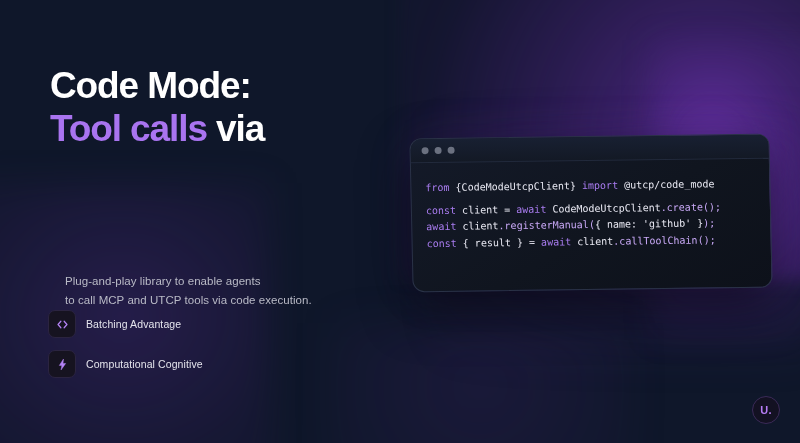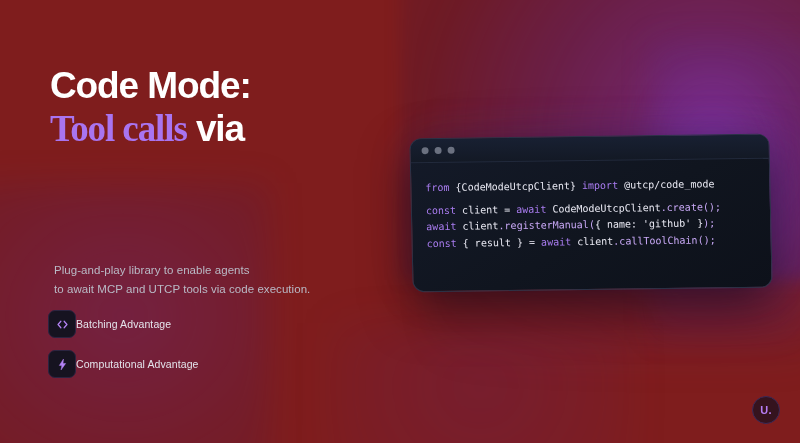--- a/index.html
+++ b/index.html
@@ -5,21 +5,21 @@
   html, body {
     margin: 0;
     padding: 0;
     background: #0a0a0e;
   }
   #stage {
     position: relative;
     width: 800px;
     height: 443px;
     overflow: hidden;
-    background: #7f1d1d;
+    background: #0f172a;
     font-family: "Liberation Sans", sans-serif;
     -webkit-font-smoothing: antialiased;
   }
 
   
   .glow {
     position: absolute;
     pointer-events: none;
   }
   .glow-topright {
@@ -86,24 +86,24 @@
     width: 330px;
   }
   .headline {
     margin: 0;
     font-weight: 700;
     font-size: 37px;
     line-height: 1.17;
     letter-spacing: -1.1px;
     color: #ffffff;
   }
-  .headline .accent { color: #a974f0; font-family: Liberation Serif, serif; }
+  .headline .accent { color: #a974f0; }
 
   .subcopy {
-    margin: 4px;
+    margin: 15px;
     position: absolute;
     left: 50px;
     top: 257px;
     width: 300px;
     font-size: 11.5px;
     line-height: 1.62;
     letter-spacing: 0.05px;
     color: #b9bac6;
   }
 
@@ -116,20 +116,21 @@
   }
   .chip-row {
     display: flex;
     align-items: center;
     gap: 11px;
     margin-bottom: 12px;
   }
   .chip {
     display: flex;
     align-items: center;
+    gap: 10px;
   }
   .chip-icon {
     width: 26px;
     height: 26px;
     border-radius: 7px;
     background: #161320;
     border: 1px solid #2b2440;
     display: flex;
     align-items: center;
     justify-content: center;
@@ -219,21 +220,21 @@
 
   <div class="left-col">
     <h1 class="headline">
       <span>Code Mode:</span><br>
       <span class="accent">Tool calls</span><span> via</span><br>
     </h1>
   </div>
 
   <p class="subcopy">
     <span>Plug-and-play library to enable agents</span><br>
-    <span>to await MCP and UTCP tools via code execution.</span>
+    <span>to call MCP and UTCP tools via code execution.</span>
   </p>
 
   <div class="chips">
     <div class="chip-row">
 
       <div class="chip">
         <span class="chip-icon">
           <svg width="13" height="13" viewBox="0 0 16 16" fill="none" stroke="#b483f5" stroke-width="1.5" stroke-linecap="round" stroke-linejoin="round">
             <path d="M6 4 L2.5 8 L6 12"></path>
             <path d="M10 4 L13.5 8 L10 12"></path>
@@ -247,21 +248,21 @@
 
     </div>
 
     <div class="chip-row">
       <div class="chip">
         <span class="chip-icon">
           <svg width="13" height="13" viewBox="0 0 16 16" fill="#b483f5" stroke="#b483f5" stroke-width="0.6" stroke-linejoin="round">
             <path d="M9.2 1.3 L4.1 9.1 h3.1 l-1 5.6 L11.9 6.7 H8.6 Z"></path>
           </svg>
         </span>
-        <span class="chip-label">Computational Advantage</span>
+        <span class="chip-label">Computational Cognitive</span>
       </div>
     </div>
   </div>
 
   <div class="code-window">
     <div class="titlebar">
       <span class="dot"></span>
       <span class="dot"></span>
       <span class="dot"></span>
     </div>

